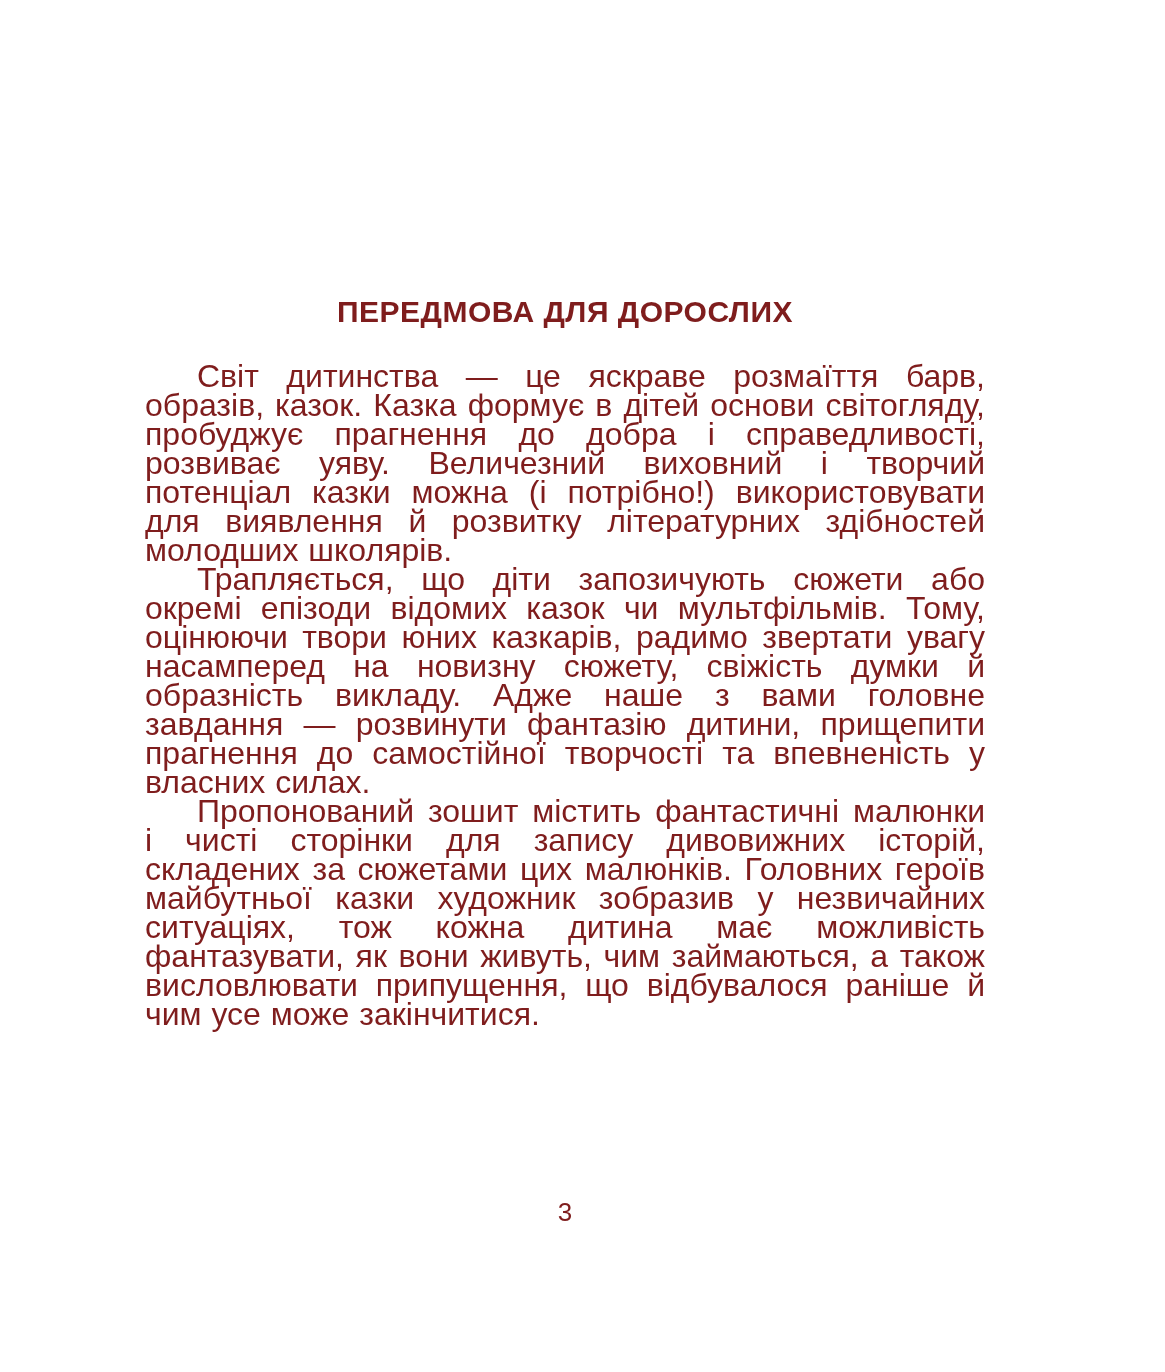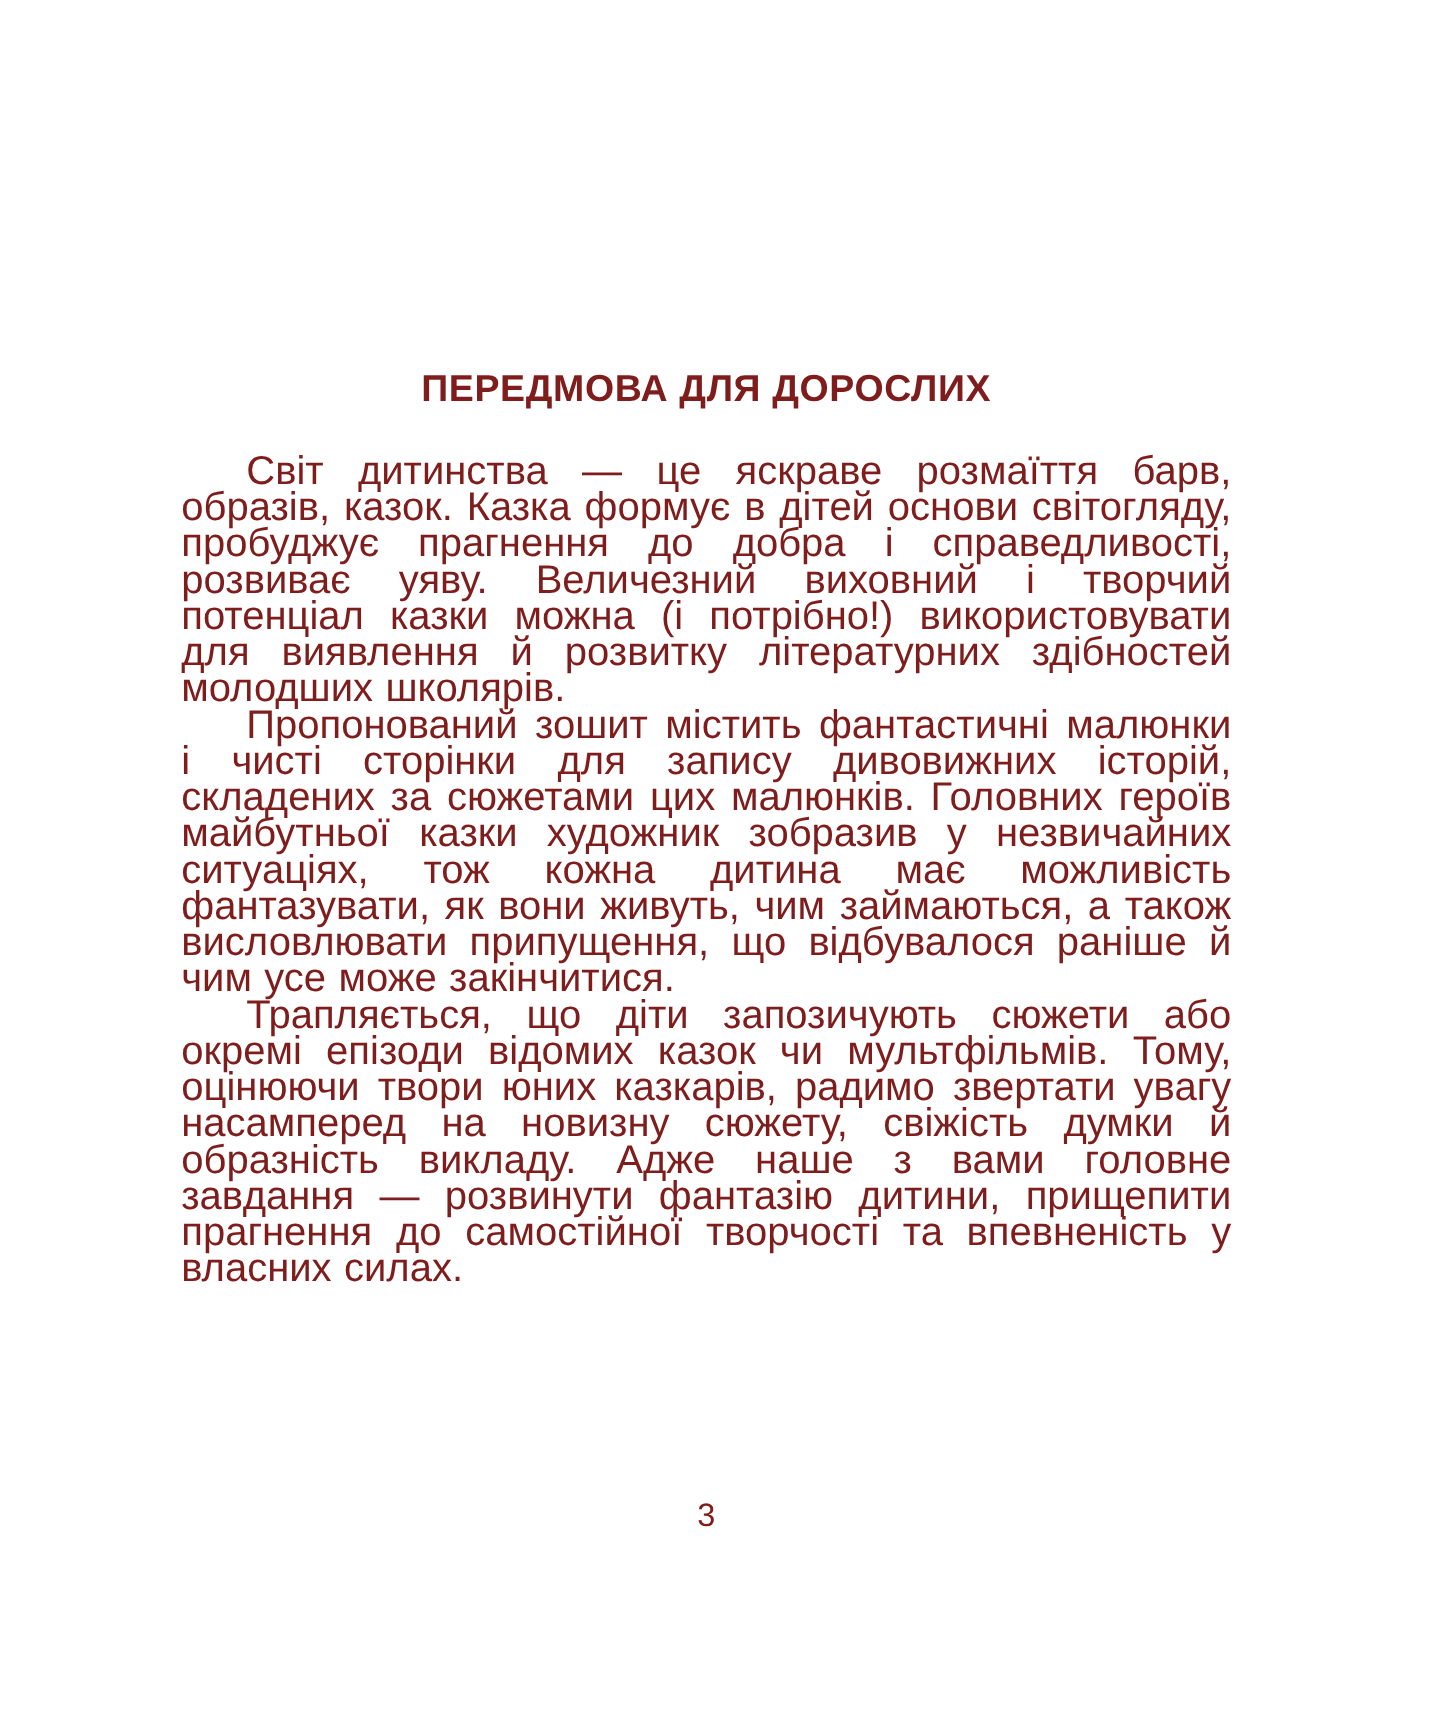--- a/index.html
+++ b/index.html
@@ -58,19 +58,19 @@
 </style>
 </head>
 <body>
 
 <div class="page">
 
   <h1 class="page-title">ПЕРЕДМОВА ДЛЯ ДОРОСЛИХ</h1>
 
   <div class="body-text">
     <p>Світ дитинства — це яскраве розмаїття барв, образів, казок. Казка формує в дітей основи світогляду, пробуджує прагнення до добра і справедливості, розвиває уяву. Величезний виховний і творчий потенціал казки можна (і потрібно!) використовувати для виявлення й розвитку літературних здібностей молодших школярів.</p>
+    <p>Трапляється, що діти запозичують сюжети або окремі епізоди відомих казок чи мультфільмів. Тому, оцінюючи твори юних казкарів, радимо звертати увагу насамперед на новизну сюжету, свіжість думки й образність викладу. Адже наше з вами головне завдання — розвинути фантазію дитини, прищепити прагнення до самостійної творчості та впевненість у власних силах.</p>
     <p>Пропонований зошит містить фантастичні малюнки і чисті сторінки для запису дивовижних історій, складених за сюжетами цих малюнків. Головних героїв майбутньої казки художник зобразив у незвичайних ситуаціях, тож кожна дитина має можливість фантазувати, як вони живуть, чим займаються, а також висловлювати припущення, що відбувалося раніше й чим усе може закінчитися.</p>
-    <p>Трапляється, що діти запозичують сюжети або окремі епізоди відомих казок чи мультфільмів. Тому, оцінюючи твори юних казкарів, радимо звертати увагу насамперед на новизну сюжету, свіжість думки й образність викладу. Адже наше з вами головне завдання — розвинути фантазію дитини, прищепити прагнення до самостійної творчості та впевненість у власних силах.</p>
   </div>
 
   <div class="page-number">3</div>
 
 </div>
 
 </body></html>

